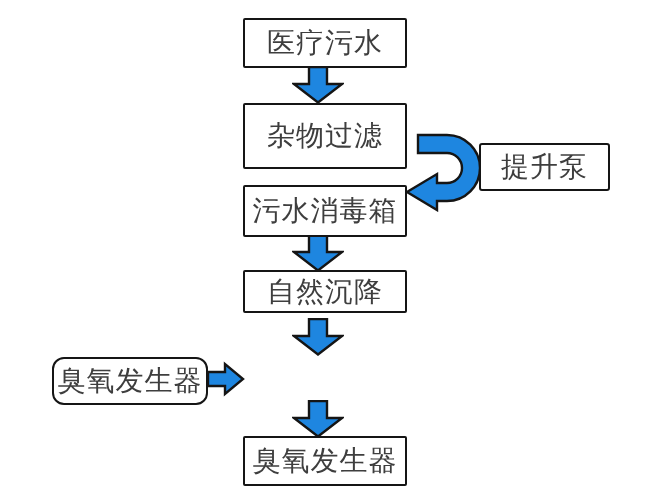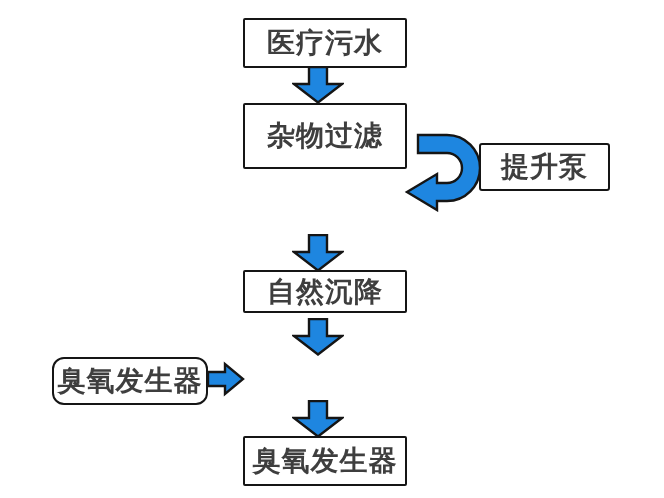--- a/index.html
+++ b/index.html
@@ -26,21 +26,20 @@
     box-sizing:border-box;
     background:var(--box-fill);
     border:2.6px solid var(--outline);
     display:flex;
     align-items:center;
     justify-content:center;
     color:var(--text);
     font-size:28px;
     letter-spacing:1px;
     white-space:nowrap;
-    font-weight:bold;
   }
   .box.main{
     left:243px;
     width:164px;
     border-radius:2px;
   }
   .box.rounded{
     border-radius:14px;
   }
   .arrow{
@@ -84,20 +83,23 @@
   </svg>
 
   <div class="box main" style="top:18px;height:50px">
     <span class="lbl">医疗污水</span>
   </div>
 
   <div class="box main" style="top:103px;height:66px">
     <span class="lbl">杂物过滤</span>
   </div>
 
+  <div class="box main" style="top:185px;height:52px">
+    <span class="lbl">污水消毒箱</span>
+  </div>
 
   <div class="box main" style="top:270px;height:43px">
     <span class="lbl">自然沉降</span>
   </div>
 
 
   <div class="box main" style="top:436px;height:50px">
     <span class="lbl">臭氧发生器</span>
   </div>
 

